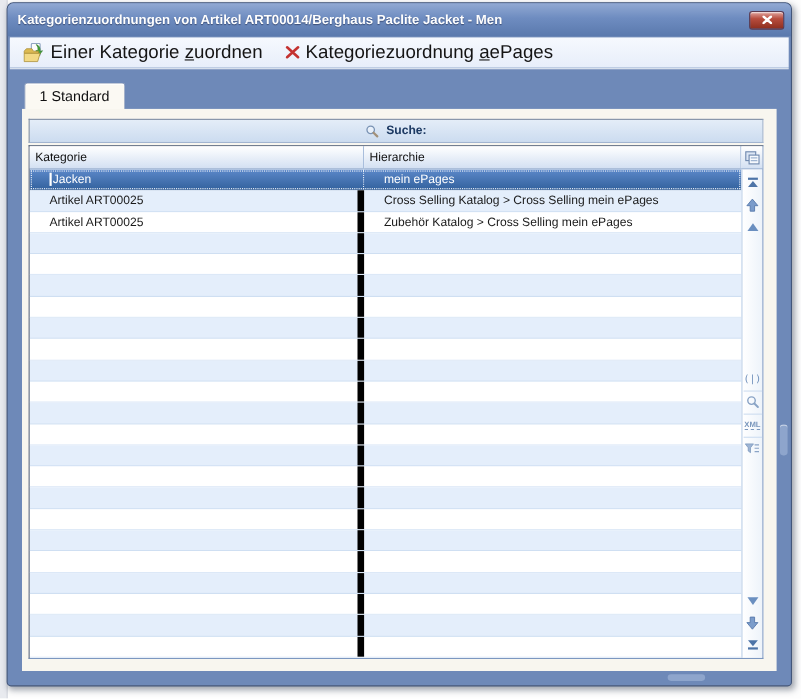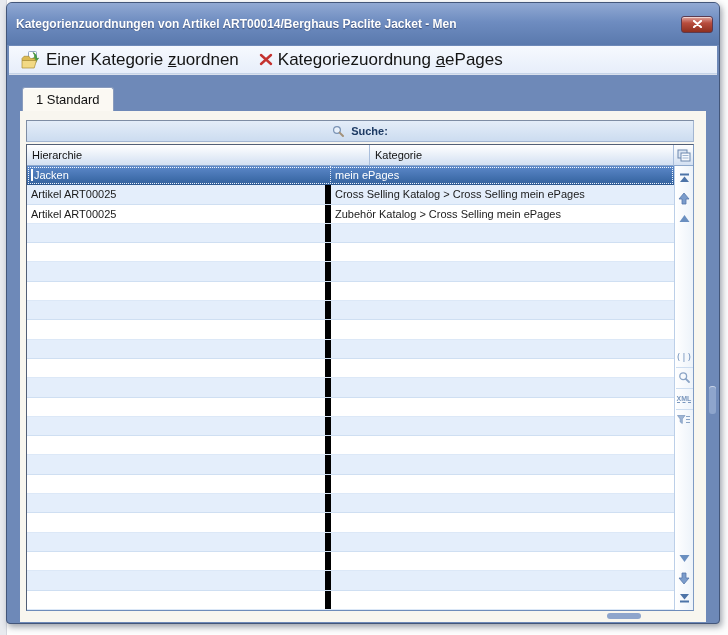--- a/index.html
+++ b/index.html
@@ -3,21 +3,21 @@
 <meta charset="utf-8">
 <style>
   html,body{margin:0;padding:0;}
   body{width:728px;height:635px;position:relative;overflow:hidden;background:#fdfdfd;
        font-family:"Liberation Sans","DejaVu Sans",sans-serif;-webkit-font-smoothing:antialiased;}
   .bg-left{position:absolute;left:0;top:0;width:6px;height:635px;background:#e8eaef;border-right:1px solid #d4d7df;}
   .dialog{position:absolute;left:6px;top:2px;width:714px;height:622px;background:#6e89b8;
           border:1px solid #43567a;border-radius:6px 6px 4px 4px;box-shadow:2px 3px 6px rgba(40,50,70,.45);
           box-sizing:border-box;display:flex;flex-direction:column;}
   
-  .titlebar{height:42px;flex:none;border-radius:5px 5px 0 0;display:flex;align-items:center;
+  .titlebar{height:30px;flex:none;border-radius:5px 5px 0 0;display:flex;align-items:center;
             padding:0 6px 0 9px;background:linear-gradient(#91a9d3,#6e8cc0 45%,#5a79ad);}
   .title{flex:1;color:#fff;font-weight:bold;font-size:12px;white-space:nowrap;overflow:hidden;
          text-shadow:0 1px 1px rgba(20,30,60,.55);}
   .close-btn{width:30px;height:15px;border-radius:3px;border:1px solid #5a3a50;flex:none;
              background:linear-gradient(#e0a49f,#b84d3e 40%,#8e2f1f);display:flex;align-items:center;
              justify-content:center;box-shadow:inset 0 1px 0 rgba(255,255,255,.55);cursor:pointer;}
   
   .toolbar{margin:1px 2px 0;height:27px;flex:none;display:flex;align-items:center;gap:12px;padding:0 8px;
            font-size:17px;background:linear-gradient(#f6f9fe,#e7eefa);
            border-bottom:1px solid #c6d4e8;box-shadow:0 1px 0 rgba(255,255,255,.75);}
@@ -44,21 +44,21 @@
          border-bottom:1px solid #8fa9cc;font-size:11px;color:#101010;display:flex;align-items:center;
          padding:0 5px;cursor:pointer;}
   .hcell.kat{width:304px;}
   .hcell.hier{flex:1;}
   .hcell.striph{width:19px;padding:0;justify-content:center;border-right:none;}
   .grid-body{flex:1;display:flex;overflow:hidden;}
   .rows{flex:1;display:flex;flex-direction:column;overflow:hidden;}
   .row{height:19.3px;flex:none;display:flex;font-size:11px;color:#1a1a1a;background:#fff;
        border-bottom:1px solid #dce8f7;box-sizing:border-box;cursor:default;}
   .row.striped{background:#e4eefb;border-bottom:1px solid #cfdff2;}
-  .cell{display:flex;align-items:center;padding:0 4px;box-sizing:border-box;white-space:nowrap;overflow:hidden;}
+  .cell{display:flex;align-items:center;padding:0 18px;box-sizing:border-box;white-space:nowrap;overflow:hidden;}
   .cell.kat{width:304px;border-right:6px solid #000000;}
   .cell.hier{flex:1;}
   .row.selected{background:linear-gradient(#5c88c9,#34639f);color:#fff;outline:1px dotted #f2f6fc;
                 outline-offset:-2px;border-bottom-color:#2c578f;}
   .row.selected .cell.kat{border-right:1px dotted #dfe8f5;}
   .caret{width:2px;height:12px;background:#fff;margin-right:1px;flex:none;}
   
   .strip{width:19px;flex:none;box-sizing:border-box;border-left:1px solid #bccfe8;
          background:linear-gradient(to right,#ffffff,#edf3fa);display:flex;flex-direction:column;
          align-items:center;padding:2px 0;}
@@ -129,25 +129,25 @@
           <svg width="13" height="13" viewBox="0 0 13 13">
             <circle cx="5" cy="5" r="3.4" fill="#e8f0fa" stroke="#7a93b4" stroke-width="1.2"></circle>
             <path d="M7.6 7.6 L11 11" stroke="#a3917a" stroke-width="2" stroke-linecap="round"></path>
           </svg>
         </span>
         <span class="search-label">Suche:</span>
       </div>
 
       <div class="grid">
         <div class="grid-header">
+          <div class="hcell kat">
+            <span>Kategorie</span>
+          </div>
           <div class="hcell hier">
             <span>Hierarchie</span>
-          </div>
-          <div class="hcell kat">
-            <span>Kategorie</span>
           </div>
           <div class="hcell striph">
             <span style="display:flex;">
               <svg width="14" height="13" viewBox="0 0 14 13">
                 <rect x="1" y="1" width="9" height="8" fill="#dce6f4" stroke="#6d87ad"></rect>
                 <rect x="4" y="4" width="9" height="8" fill="#f6f9fd" stroke="#6d87ad"></rect>
                 <path d="M5.5 6.5 h6 M5.5 9 h6" stroke="#9fb5d2"></path>
               </svg>
             </span>
           </div>

